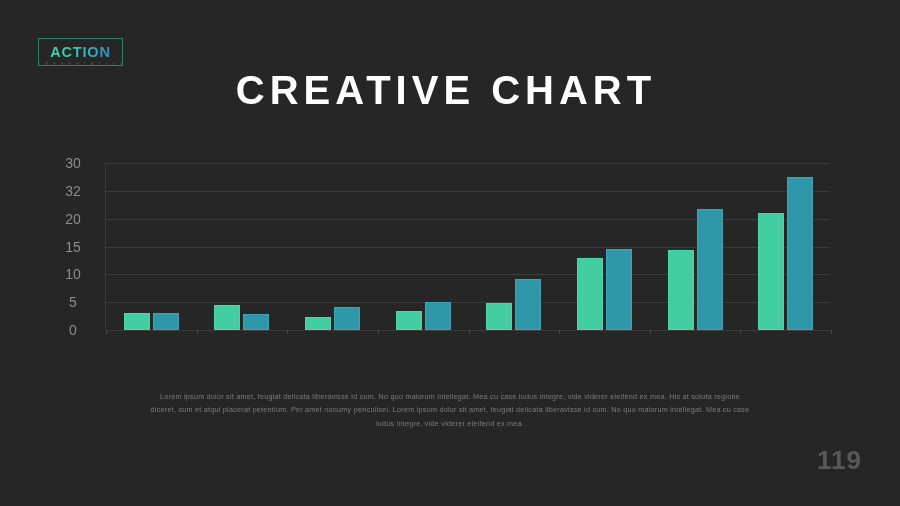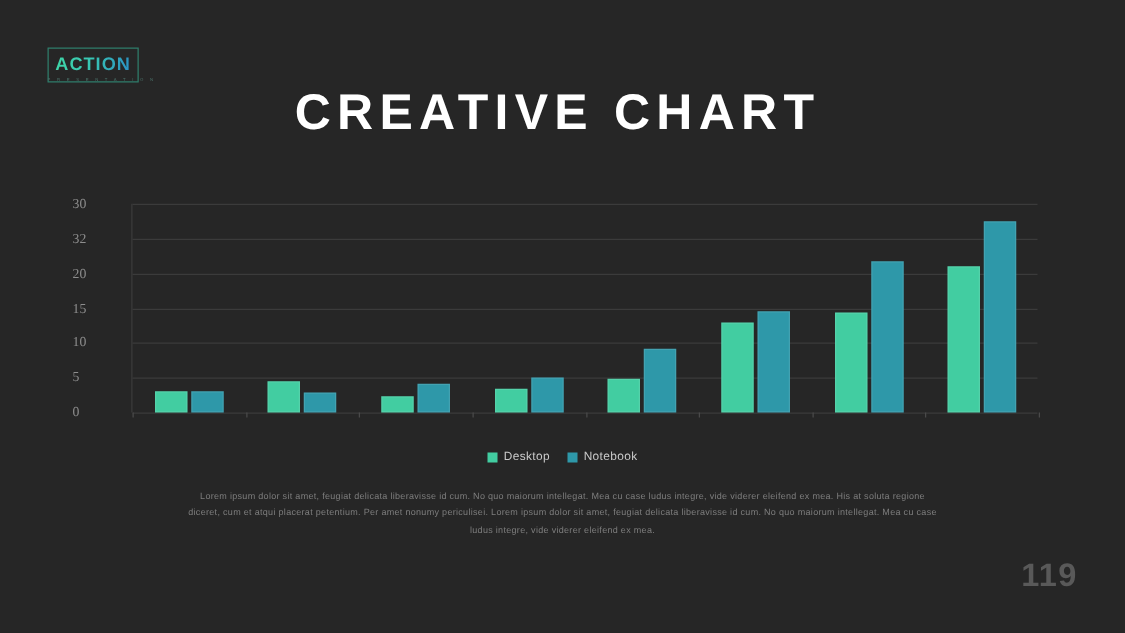--- a/index.html
+++ b/index.html
@@ -12,21 +12,21 @@
   #slide {
     position: relative;
     width: 900px; height: 506px;
     background: #262626;
   }
 
   
   #logo-box {
     position: absolute;
     left: 38px; top: 38px;
-    width: 73px; height: 28px;
+    width: 85px; height: 28px;
     border: 1.5px solid #2f7d6b;
     display: flex; align-items: center; justify-content: center;
     background: #262626;
   }
   #logo-text {
     font-size: 14.5px;
     font-weight: bold;
     letter-spacing: 0.8px;
     background: linear-gradient(100deg, #3fd6a6 0%, #38c7b4 45%, #2a8fc4 100%);
     -webkit-background-clip: text;
@@ -75,26 +75,25 @@
   .gridline {
     position: absolute;
     left: 0; right: 0;
     height: 1px;
     background: #3b3b3b;
   }
   .ytick {
     position: absolute;
     right: 742px;
     width: 30px;
-    text-align: left;
+    text-align: center;
     color: #8d8d8d;
-    font-size: 11px;
+    font-size: 14px;
     transform: translateY(-50%);
     white-space: nowrap;
-    font-family: Liberation Serif, serif;
   }
   .vtick {
     position: absolute;
     bottom: -4px;
     width: 1px; height: 4px;
     background: #4a4a4a;
   }
   .group {
     position: absolute;
     bottom: 0;
@@ -242,28 +241,18 @@
         <div class="vtick" style="left: 543.75px;"></div>
         <div class="group" style="left: 634.375px; width: 90.625px;">
           <div class="bar desktop" style="height: 116.9px; background: rgb(66, 205, 161);"></div>
           <div class="bar notebook" style="height: 153.083px; background: rgb(46, 152, 169);"></div>
         </div>
         <div class="vtick" style="left: 634.375px;"></div>
         <div class="vtick" style="left: 725px;"></div>
       </div>
   </div>
 
-  <div id="legend">
-      <div class="legend-item">
-        <span class="legend-swatch" style="background: rgb(66, 205, 161);"></span>
-        <span class="legend-label">Desktop</span>
-      </div>
-      <div class="legend-item">
-        <span class="legend-swatch" style="background: rgb(46, 152, 169);"></span>
-        <span class="legend-label">Notebook</span>
-      </div>
-    </div>
 
   <div id="body-copy">Lorem ipsum dolor sit amet, feugiat delicata liberavisse id cum. No quo maiorum intellegat. Mea cu case ludus integre, vide viderer eleifend ex mea. His at soluta regione diceret, cum et atqui placerat petentium. Per amet nonumy periculisei. Lorem ipsum dolor sit amet, feugiat delicata liberavisse id cum. No quo maiorum intellegat. Mea cu case ludus integre, vide viderer eleifend ex mea.</div>
 
   <div id="page-number">119</div>
 
 </div>
 
 </body></html>

